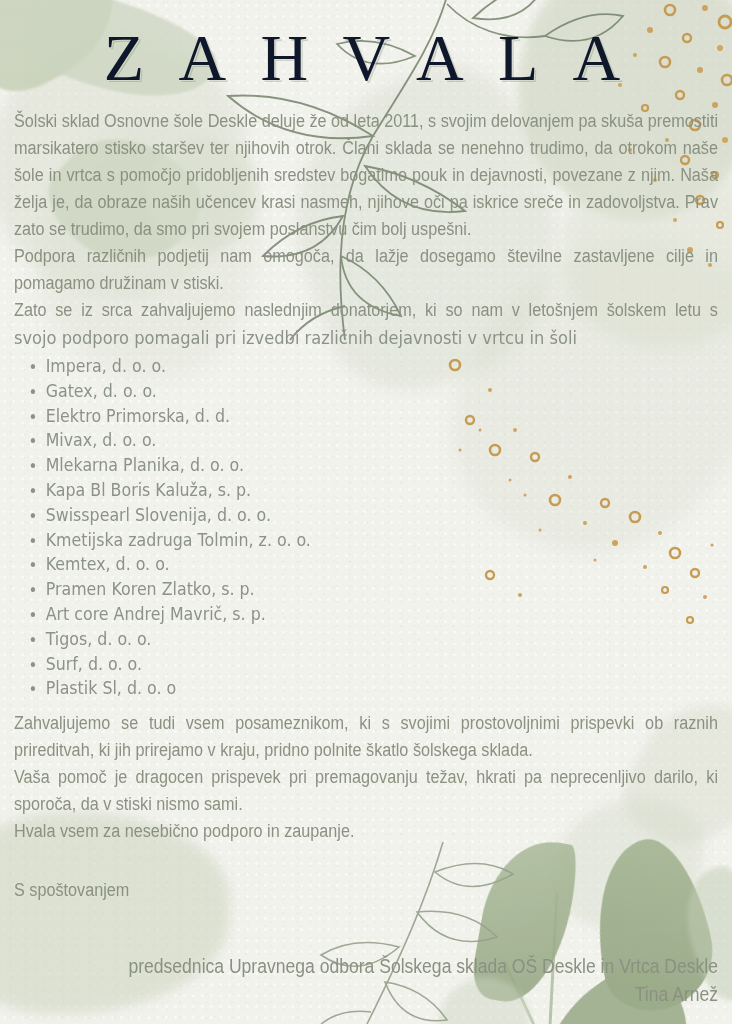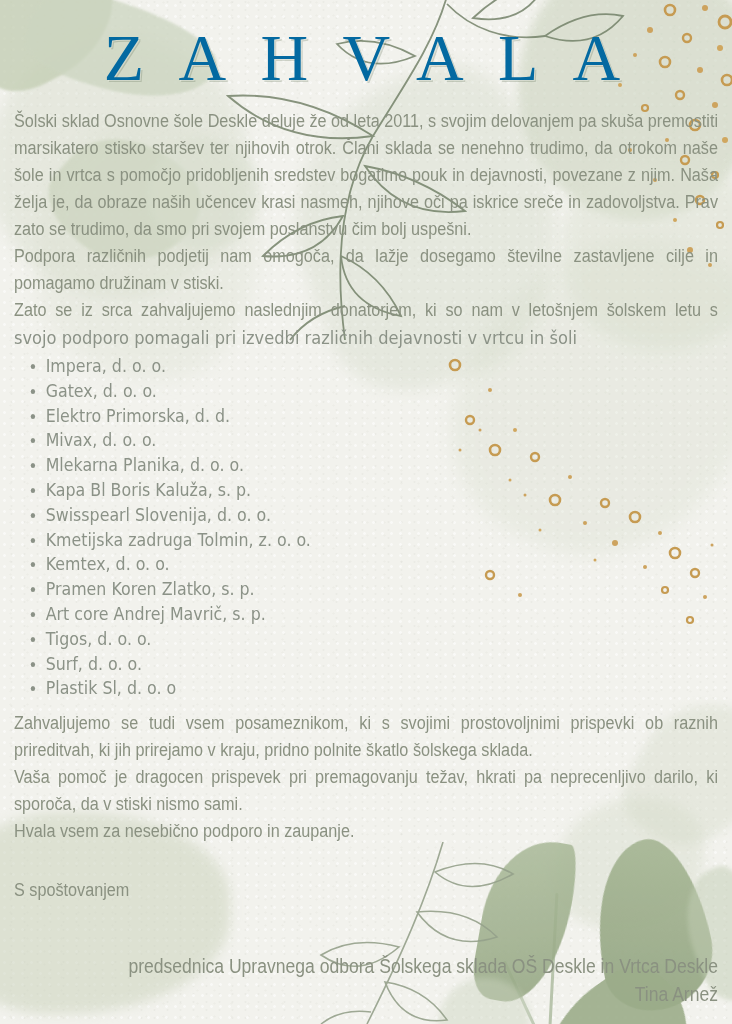--- a/index.html
+++ b/index.html
@@ -77,21 +77,21 @@
   
   .content{position:relative;z-index:2;padding:0 14px;}
   h1.title{
     margin:16px 0 0;
     font-family:"Liberation Serif", serif;
     font-weight:400;
     font-size:66px;line-height:84px;
     letter-spacing:.52em;
     padding-left:.40em;
     text-align:center;
-    color:#0369a1;
+    color:#0f172a;
     text-shadow:1px 1px 0 rgba(245,246,240,.45), 2px 2px 0 rgba(87,102,77,.25);
   }
   .cond{
     transform:scaleX(.9);transform-origin:0 0;width:111.11%;
     font-size:18px;line-height:27px;color:#8a9181;
     text-align:justify;margin:0;
   }
   .p1{margin-top:8px;}
   .p3{text-align-last:justify;}
   .tail{

